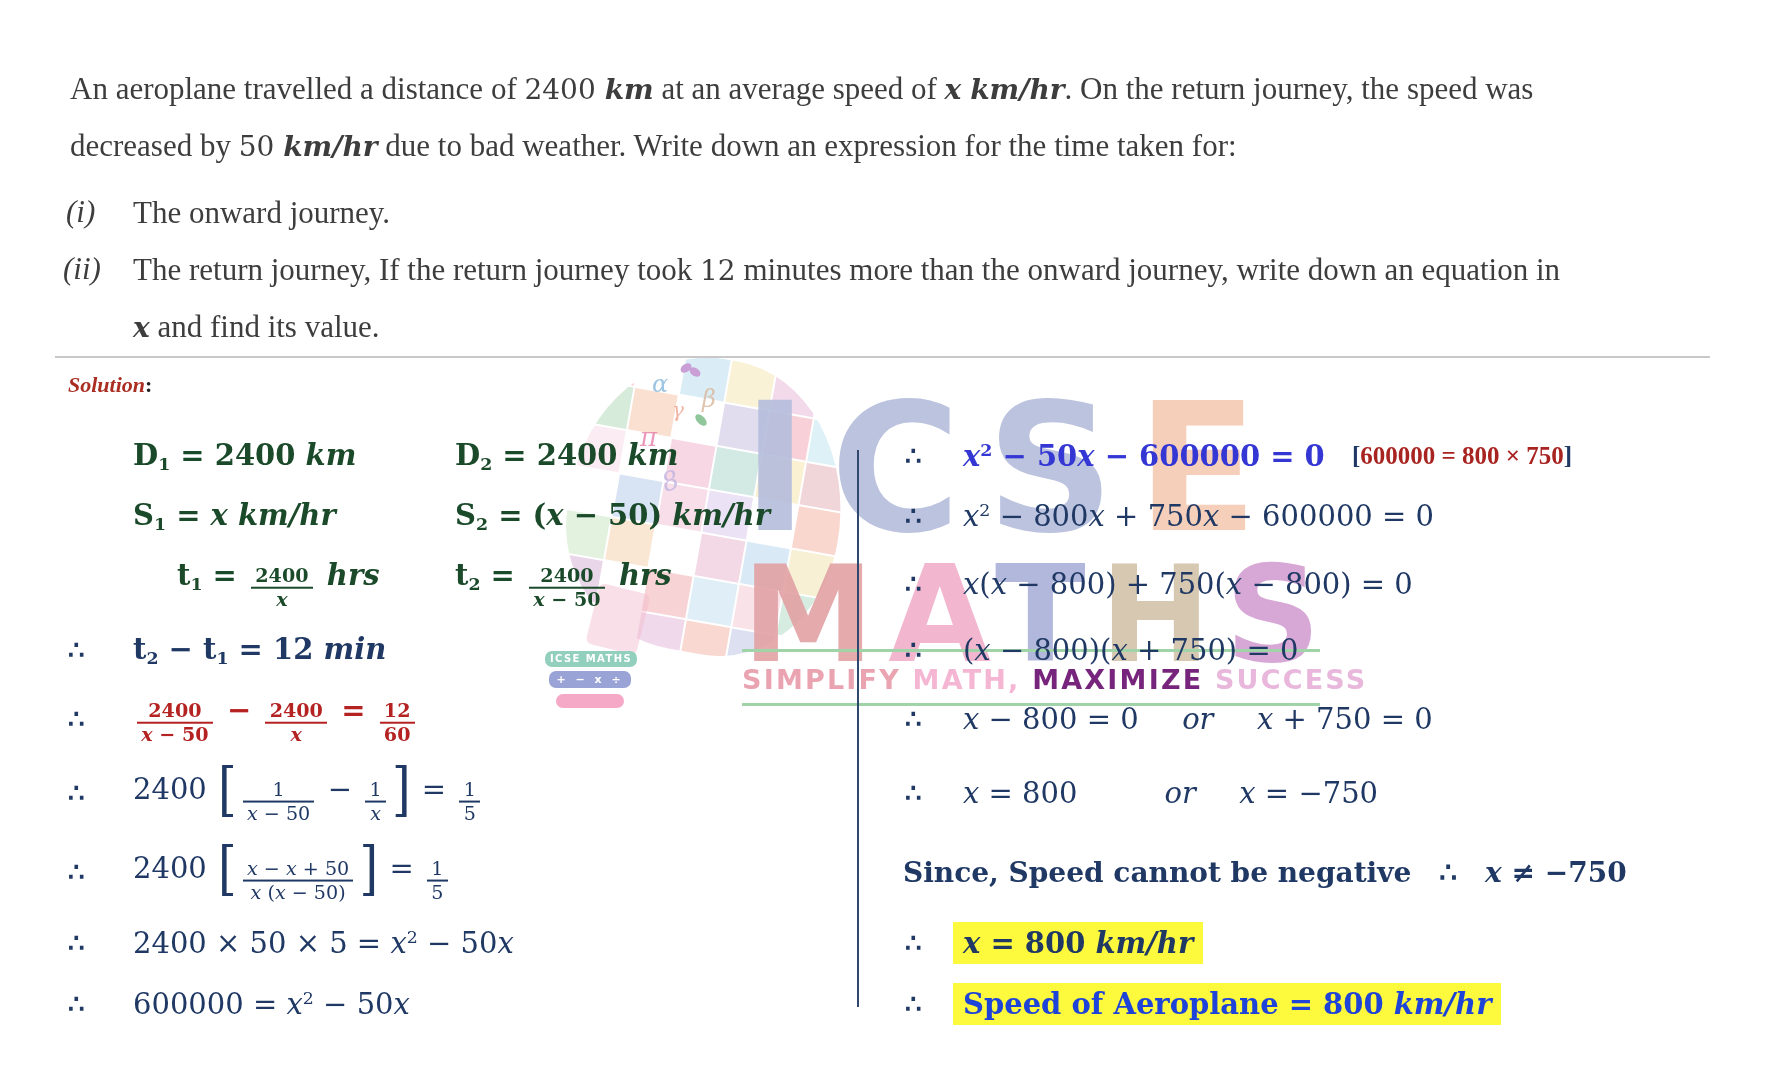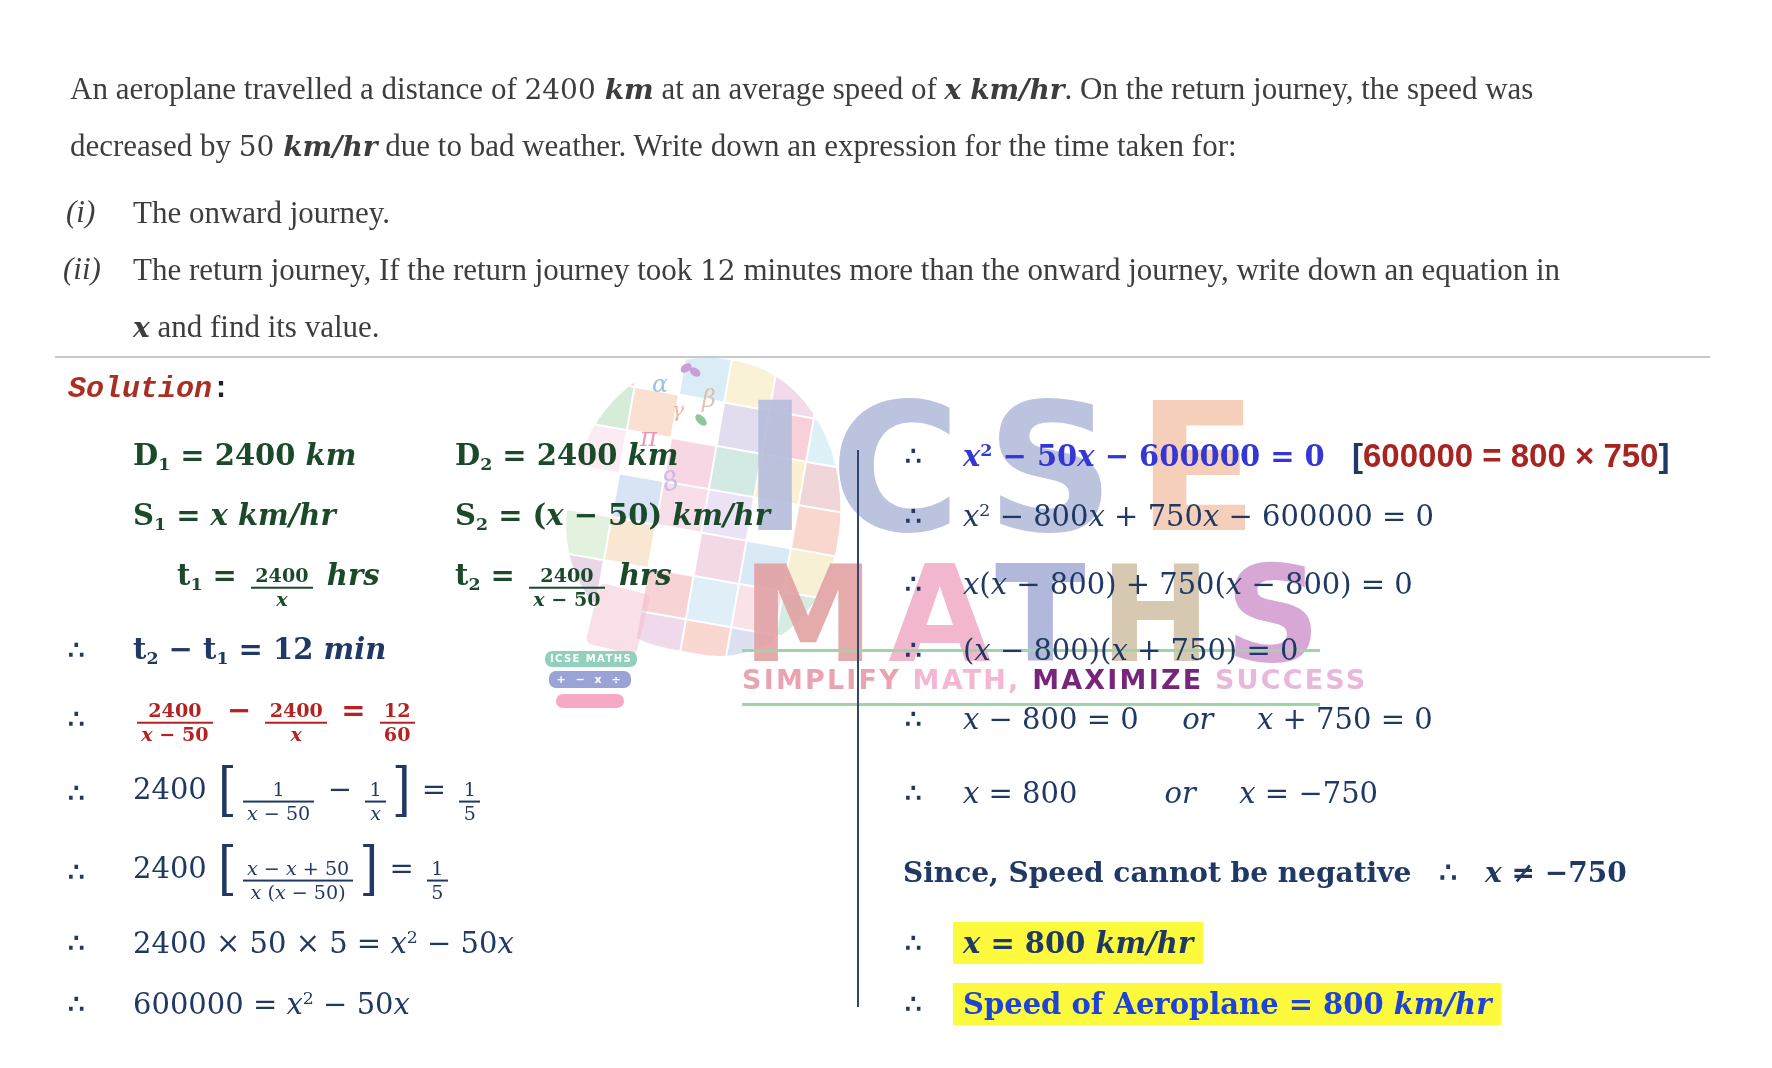--- a/index.html
+++ b/index.html
@@ -5,22 +5,22 @@
   html,body{margin:0;padding:0;background:#fff;}
   #page{position:relative;width:1772px;height:1068px;background:#ffffff;overflow:hidden;
         font-family:"Liberation Serif",serif;color:#3d3d3d;}
   
   .pline{position:absolute;white-space:nowrap;font-size:31px;line-height:38px;color:#3d3d3d;}
   .seg-mi{font-style:italic;font-weight:bold;font-family:"DejaVu Serif",serif;font-size:28px;}
   .seg-n{font-family:"DejaVu Serif",serif;font-size:28px;}
   .marker{position:absolute;font-size:31px;font-style:italic;color:#3d3d3d;}
   .rule{position:absolute;background:#c8c8c8;height:2px;}
   
-  #solution-label{position:absolute;left:68px;top:372px;font-family:Liberation Mono, monospace;
-                  font-size:30px;font-weight:bold;font-style:italic;color:#ab2e22;}
+  #solution-label{position:absolute;left:68px;top:372px;font-family:Liberation Serif, serif;
+                  font-size:22px;font-weight:bold;font-style:italic;color:#ab2e22;}
   #solution-label .colon{color:#222;font-style:normal;}
   
   .row{position:absolute;left:0;width:1772px;height:64px;}
   .tf{position:absolute;top:50%;transform:translateY(-50%);font-family:"DejaVu Serif",serif;
       font-weight:bold;font-size:26px;color:#1f3864;}
   .mc{position:absolute;top:50%;transform:translateY(-50%);white-space:nowrap;
       font-family:"DejaVu Serif",serif;font-size:29px;}
   .green{color:#1b4a2a;font-weight:bold;}
   .navy{color:#1f3864;}
   .navybold{color:#1f3864;font-weight:bold;}
@@ -30,21 +30,21 @@
   .hl{background:#fdf93c;padding:4px 10px;}
   .it{font-style:italic;}
   .sb{font-size:.6em;vertical-align:-0.28em;}
   .sp{font-size:.6em;vertical-align:.6em;}
   .fr{display:inline-block;text-align:center;vertical-align:-0.72em;line-height:1.08;margin:0 .14em;}
   .fr .fn{display:block;font-size:.66em;padding:0 .22em .04em .22em;border-bottom:2px solid currentColor;}
   .fr .fd{display:block;font-size:.66em;padding:.05em .22em 0 .22em;}
   .br{display:inline-block;}
   .bigbr .br{font-size:1.65em;font-weight:normal;transform:scaleY(1.22);vertical-align:-0.14em;margin:0 2px;}
   .note{position:absolute;left:1352px;top:50%;transform:translateY(-50%);white-space:nowrap;
-        font-family:Liberation Sans, sans-serif;font-size:33px;font-weight:bold;}
+        font-family:Liberation Serif, serif;font-size:25px;font-weight:bold;}
   .note .nb{color:#1f3864;}
   .note .nt{color:#a82421;}
   
   #divider{position:absolute;left:857px;top:450px;width:2px;height:557px;background:#31486e;}
   
   .wm{position:absolute;pointer-events:none;}
   #wm-brand-top{left:742px;top:380px;font-family:"DejaVu Sans",sans-serif;font-weight:bold;
                 font-size:178px;line-height:1;letter-spacing:22px;opacity:.92;}
   #wm-brand-bottom{left:742px;top:549px;font-family:"DejaVu Sans",sans-serif;font-weight:bold;
                 font-size:133px;line-height:1;letter-spacing:14px;opacity:.92;}

